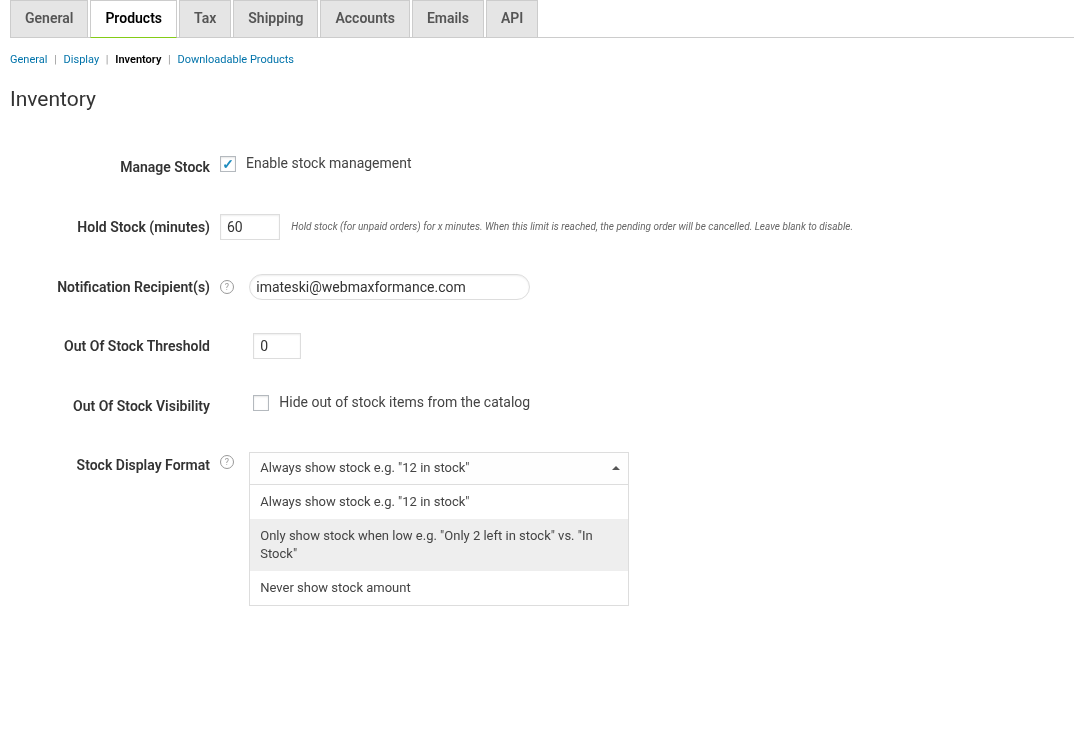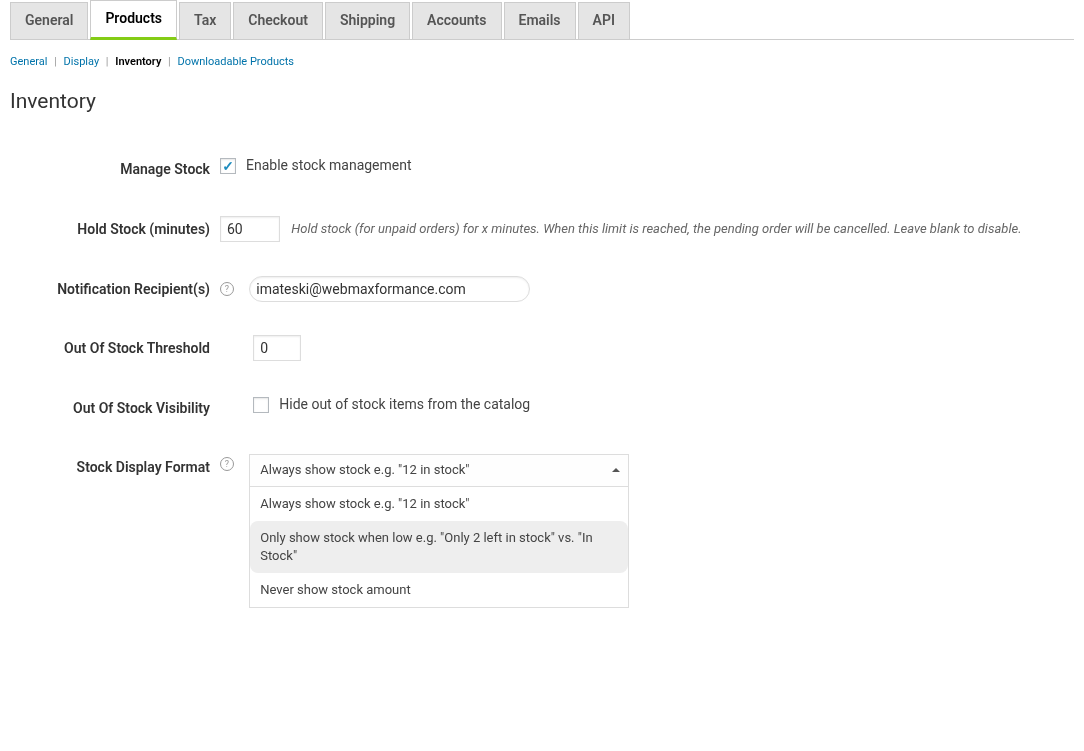--- a/index.html
+++ b/index.html
@@ -32,21 +32,21 @@
       font-weight: 600;
       padding: 8px 14px;
       margin-right: 2px;
       margin-bottom: -1px;
       text-decoration: none;
       display: inline-block;
       cursor: pointer;
     }
     .nav-tab.active {
       background: #fff;
-      border-bottom: 3px solid #84cc16;
+      border-bottom: 1px solid #84cc16;
       color: #000;
     }
     .subsubsub {
       margin: 14px 0 10px 0;
       font-size: 11px;
       color: #666;
     }
     .subsubsub a {
       color: #0073aa;
       text-decoration: none;
@@ -139,21 +139,21 @@
     }
     .wp-checkbox.checked::after {
       content: "✓";
       color: #1e8cbe;
       font-size: 14px;
       font-weight: bold;
       line-height: 1;
     }
     .description {
       font-style: italic;
-      font-size: 13px;
+      font-size: 10px;
       color: #666;
       margin-left: 8px;
       vertical-align: middle;
     }
     .select-box {
       border: 1px solid #ddd;
       background: #fefefe;
       width: 380px;
       position: relative;
       display: inline-block;
@@ -181,32 +181,30 @@
       background: #fff;
     }
     .select-option {
       padding: 8px 10px;
       font-size: 13px;
       color: #444;
       cursor: pointer;
     }
     .select-option.highlight {
       background: #eeeeee;
-      border-radius: 8px;
     }
   </style>
 </head>
 <body>
 
 <div class="wrap">
   <div class="nav-tab-wrapper">
     <a class="nav-tab">General</a>
     <a class="nav-tab active">Products</a>
     <a class="nav-tab">Tax</a>
-    <a class="nav-tab">Checkout</a>
     <a class="nav-tab">Shipping</a>
     <a class="nav-tab">Accounts</a>
     <a class="nav-tab">Emails</a>
     <a class="nav-tab">API</a>
   </div>
 
   <div class="subsubsub">
     <a>General</a>
     <span class="sep">|</span>
     <a>Display</a>

